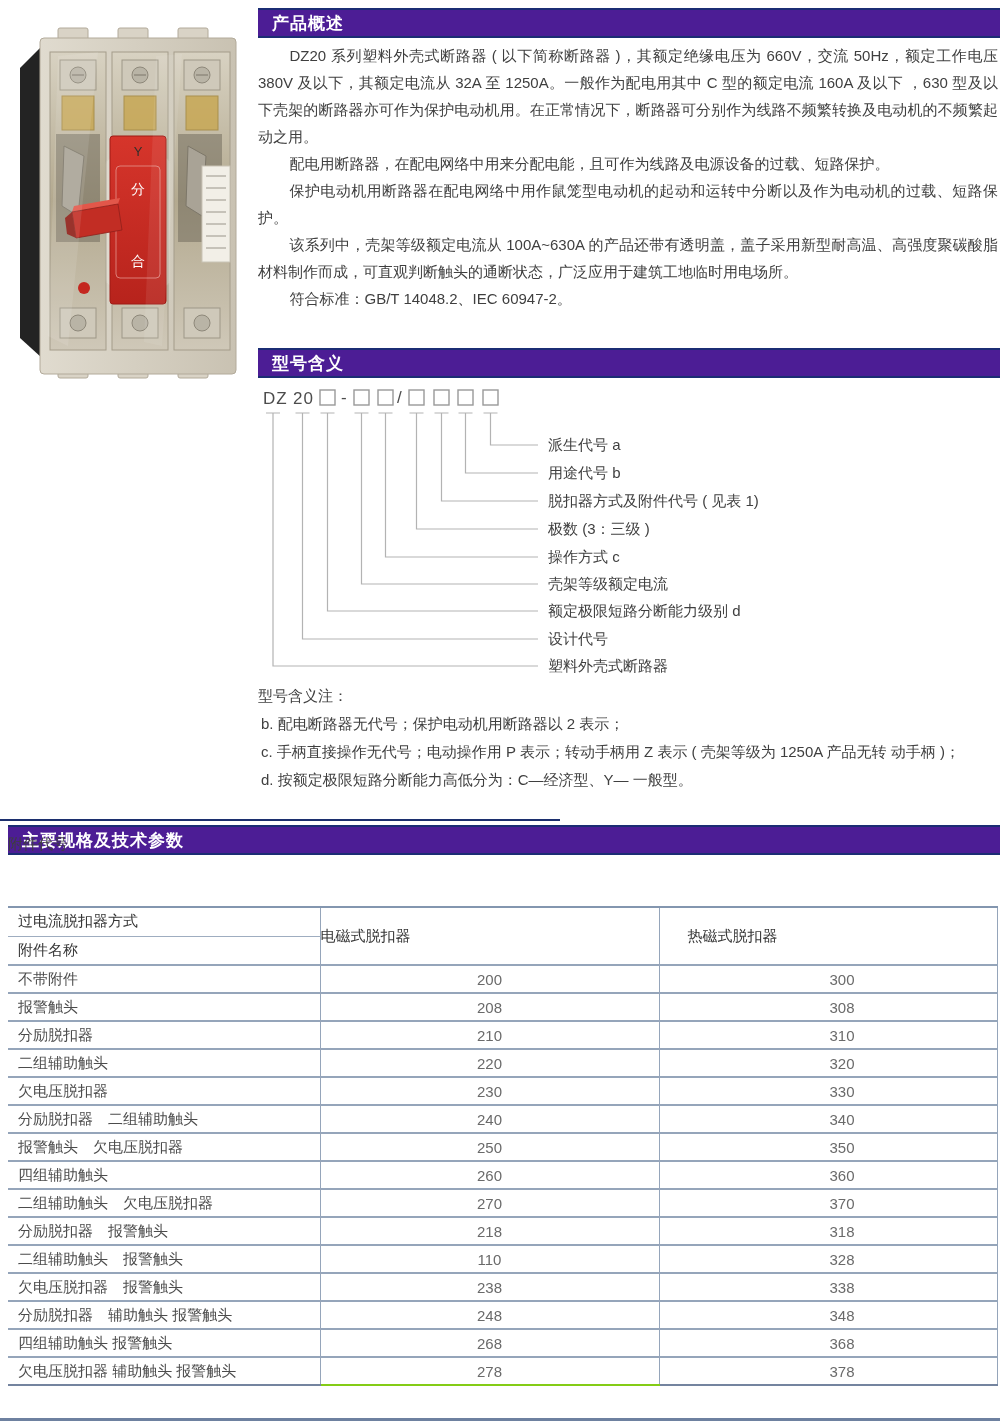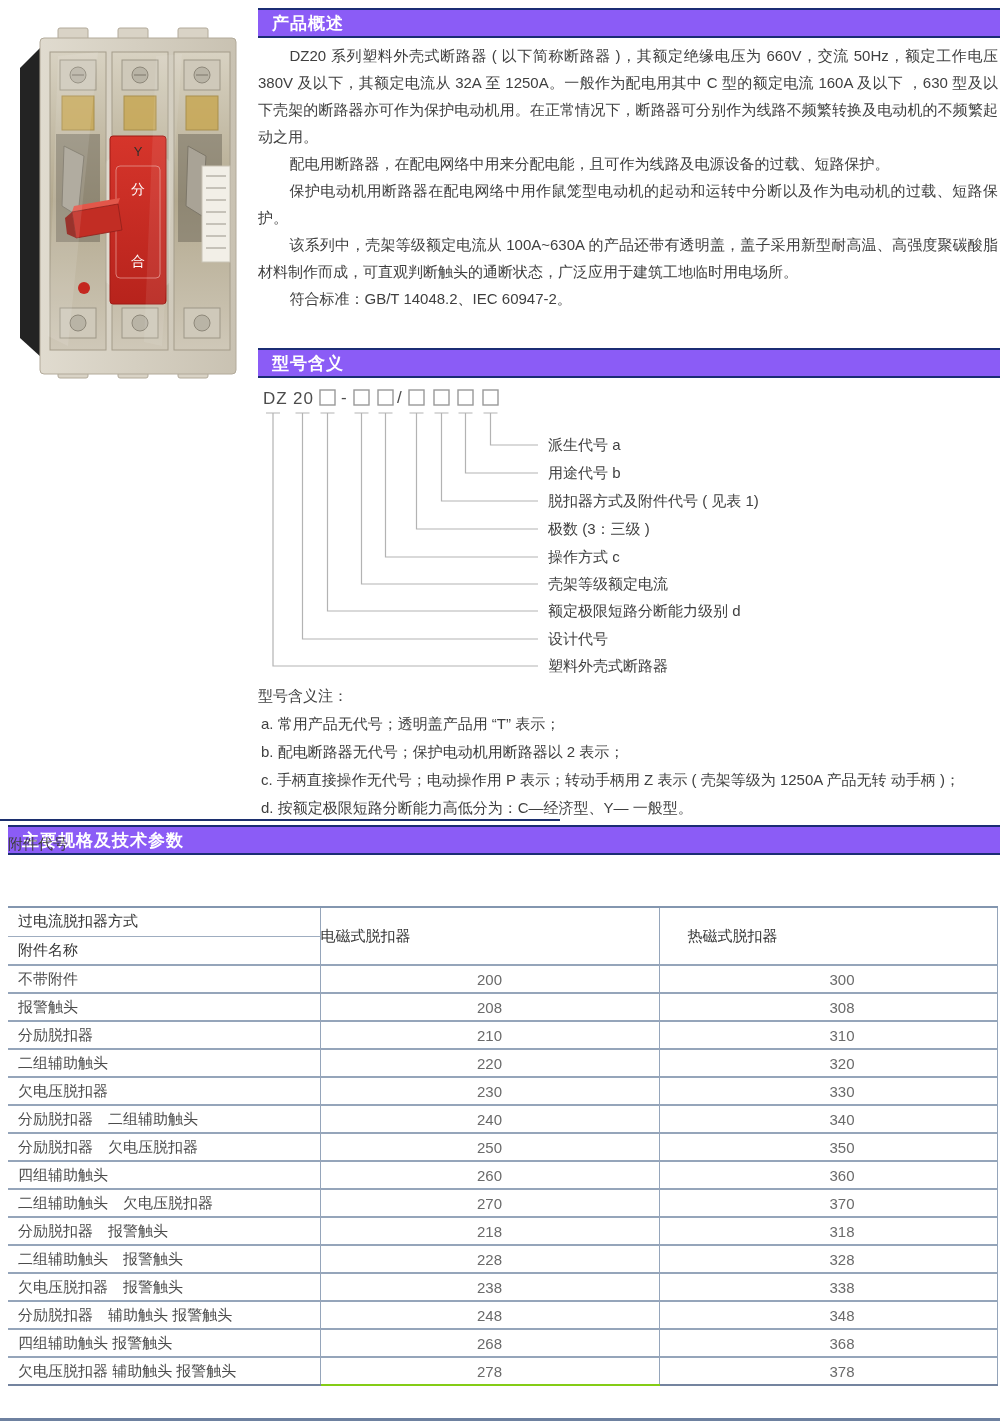--- a/index.html
+++ b/index.html
@@ -4,21 +4,21 @@
 <style>
   html,body{margin:0;padding:0;}
   body{
     width:1000px;height:1421px;position:relative;background:#ffffff;
     font-family:"Liberation Sans","DejaVu Sans",sans-serif;
     color:#3f3f3f;overflow:hidden;
   }
   .abs{position:absolute;}
   
   .section-bar{
-    background:#8b5cf6;
+    background:#4c1d95;
     border-top:2px solid #1b2d74;
     border-bottom:2px solid #1b2d74;
     color:#ffffff;font-size:17px;font-weight:bold;
     line-height:27px;padding-left:14px;letter-spacing:1px;
     box-sizing:border-box;
   }
   
   .overview-text{font-size:15px;line-height:27px;text-align:justify;color:#3f3f3f;}
   .overview-text p{margin:0;text-indent:2.1em;}
   
@@ -197,21 +197,20 @@
       <text x="290" y="203" class="diag-label">壳架等级额定电流</text>
       <text x="290" y="230" class="diag-label">额定极限短路分断能力级别 d</text>
       <text x="290" y="258" class="diag-label">设计代号</text>
       <text x="290" y="285" class="diag-label">塑料外壳式断路器</text>
     </g>
   </svg>
 </div>
 
 <div class="abs model-notes" style="left:258px;top:682px;width:742px;">
   <p class="nt">型号含义注：</p>
-  <p class="n">a. 常用产品无代号；透明盖产品用 “T” 表示；</p>
   <p class="n">b. 配电断路器无代号；保护电动机用断路器以 2 表示；</p>
   <p class="n">c. 手柄直接操作无代号；电动操作用 P 表示；转动手柄用 Z 表示 ( 壳架等级为 1250A 产品无转 动手柄 )；</p>
   <p class="n">d. 按额定极限短路分断能力高低分为：C—经济型、Y— 一般型。</p>
 </div>
 
 <div class="abs top-rule" style="left:0;top:819px;width:560px;height:2px;"></div>
 
 <div class="abs section-bar" style="left:8px;top:825px;width:992px;height:30px;">
   <span>主要规格及技术参数</span>
 </div>
@@ -260,42 +259,42 @@
           <td class="name">欠电压脱扣器</td>
           <td class="num v">230</td>
           <td class="num v vr">330</td>
         </tr>
       <tr>
           <td class="name">分励脱扣器　二组辅助触头</td>
           <td class="num v">240</td>
           <td class="num v vr">340</td>
         </tr>
       <tr>
-          <td class="name">分励脱扣器　欠电压脱扣器</td>
+          <td class="name">报警触头　欠电压脱扣器</td>
           <td class="num v">250</td>
           <td class="num v vr">350</td>
         </tr>
       <tr>
           <td class="name">四组辅助触头</td>
           <td class="num v">260</td>
           <td class="num v vr">360</td>
         </tr>
       <tr>
           <td class="name">二组辅助触头　欠电压脱扣器</td>
           <td class="num v">270</td>
           <td class="num v vr">370</td>
         </tr>
       <tr>
           <td class="name">分励脱扣器　报警触头</td>
           <td class="num v">218</td>
           <td class="num v vr">318</td>
         </tr>
       <tr>
           <td class="name">二组辅助触头　报警触头</td>
-          <td class="num v">228</td>
+          <td class="num v">110</td>
           <td class="num v vr">328</td>
         </tr>
       <tr>
           <td class="name">欠电压脱扣器　报警触头</td>
           <td class="num v">238</td>
           <td class="num v vr">338</td>
         </tr>
       <tr>
           <td class="name">分励脱扣器　辅助触头 报警触头</td>
           <td class="num v">248</td>

